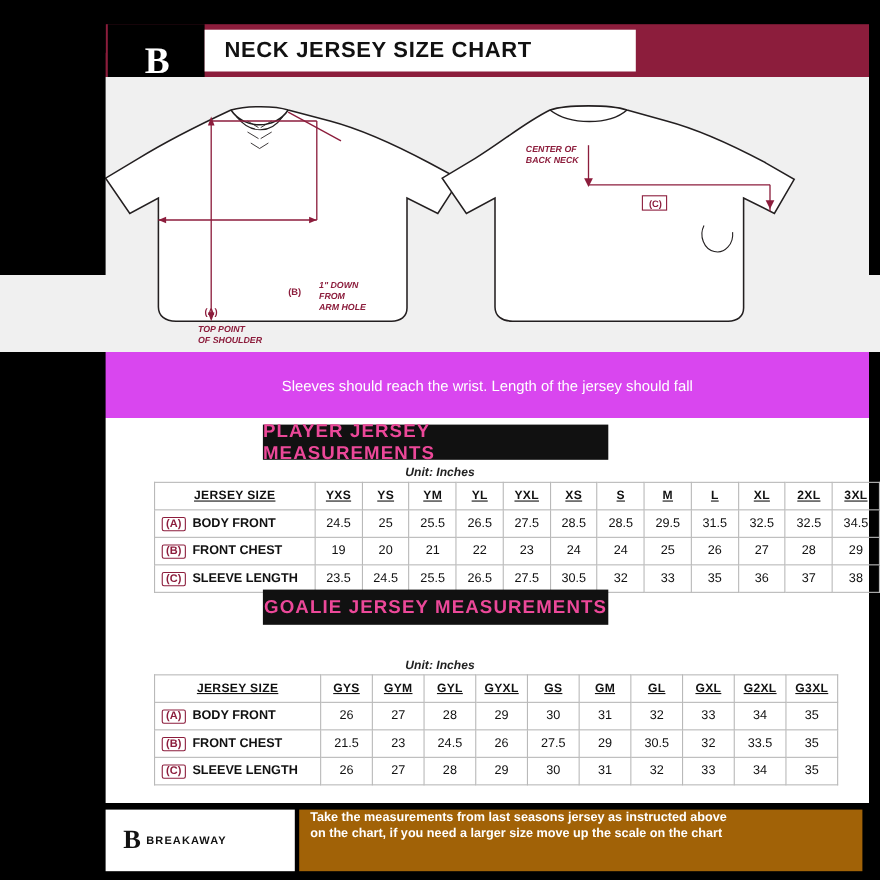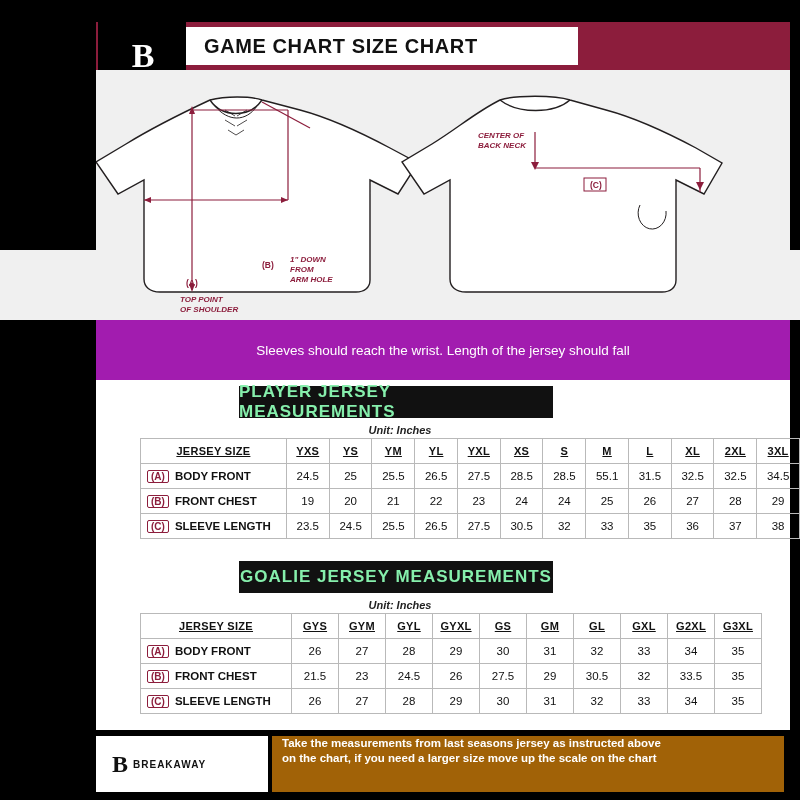--- a/index.html
+++ b/index.html
@@ -16,33 +16,33 @@
   .title-plate{position:absolute;left:186px;top:27px;width:392px;height:38px;background:#fff;
                display:flex;align-items:center;}
   .title-plate span{margin-left:18px;font-size:20px;font-weight:bold;letter-spacing:.6px;color:#111;}
 
   
   .illo{position:absolute;left:0;top:70px;width:800px;height:250px;background:#f0f0f0;}
   .illo-left{position:absolute;left:0;top:0;width:96px;height:250px;background:#000;}
   .illo-right{position:absolute;right:0;top:0;width:10px;height:250px;background:#000;}
 
   
-  .note{position:absolute;left:96px;top:320px;width:694px;height:60px;background:#a21caf;
+  .note{position:absolute;left:96px;top:320px;width:694px;height:60px;background:#d946ef;
         color:#fff;display:flex;flex-direction:column;align-items:center;justify-content:center;
         font-size:13.5px;line-height:19px;text-align:center;}
   .note-side-l{position:absolute;left:0;top:320px;width:96px;height:60px;background:#000;}
   .note-side-r{position:absolute;left:790px;top:320px;width:10px;height:60px;background:#000;}
 
   
   .body-bg{position:absolute;left:0;top:380px;width:800px;height:350px;background:#f2f2f2;}
   .body-left{position:absolute;left:0;top:380px;width:96px;height:350px;background:#000;}
   .body-right{position:absolute;left:790px;top:380px;width:10px;height:350px;background:#000;}
   .white-panel{position:absolute;left:96px;top:380px;width:694px;height:350px;background:#fff;}
 
-  .sec-title{position:absolute;background:#111;color:#86efac;height:32px;display:flex;
+  .sec-title{position:absolute;background:#111;color:#ec4899;height:32px;display:flex;
              align-items:center;justify-content:center;font-size:17px;font-weight:bold;letter-spacing:1px;}
   .unit{position:absolute;width:100%;text-align:center;font-size:11px;font-style:italic;font-weight:bold;color:#222;}
 
   table.meas{position:absolute;border-collapse:collapse;font-size:11.5px;color:#111;}
   table.meas td{border:1px solid #b9b9b9;padding:0 6px;height:24px;white-space:nowrap;}
   table.meas tr.head td{font-weight:bold;text-align:center;font-size:11px;letter-spacing:.3px;text-decoration:underline;}
   td.rowlab{text-align:left;font-weight:bold;font-size:11.5px;margin-top:45px;}
   td.val{text-align:center;width:34px;}
   .tag{display:inline-block;border:1px solid #8c1d3c;color:#8c1d3c;font-weight:bold;
        font-size:10px;padding:0 3px;margin-right:6px;border-radius:2px;}
@@ -69,21 +69,21 @@
 
   <div class="topbar"></div>
   <div class="header"></div>
   <div class="header-left"></div>
 
   <div class="logo-box">
     <span class="logo-glyph">B</span>
   </div>
 
   <div class="title-plate">
-    <span>GAME CHART SIZE CHART</span>
+    <span>NECK JERSEY SIZE CHART</span>
   </div>
 
   <div class="illo">
     <svg width="800" height="250" viewBox="0 0 800 250">
 
       <g fill="#fff" stroke="#231f20" stroke-width="1.4">
         <path d="M210,30 C225,26 250,26 262,30 L300,40 C330,48 360,62 390,78 L418,93
                  L398,124 L370,110 L370,210 C370,218 364,222 356,222
                  L160,222 C150,222 144,217 144,209 L144,110 L118,124 L96,92
                  L126,74 C152,58 180,44 210,30 Z"></path>
@@ -178,21 +178,21 @@
         </tr>
         <tr>
           <td class="rowlab"><span class="tag">(A)</span>BODY FRONT</td>
           <td class="val">24.5</td>
           <td class="val">25</td>
           <td class="val">25.5</td>
           <td class="val">26.5</td>
           <td class="val">27.5</td>
           <td class="val">28.5</td>
           <td class="val">28.5</td>
-          <td class="val">55.1</td>
+          <td class="val">29.5</td>
           <td class="val">31.5</td>
           <td class="val">32.5</td>
           <td class="val">32.5</td>
           <td class="val">34.5</td>
         </tr>
         <tr>
           <td class="rowlab"><span class="tag">(B)</span>FRONT CHEST</td>
           <td class="val">19</td>
           <td class="val">20</td>
           <td class="val">21</td>
@@ -217,21 +217,21 @@
           <td class="val">32</td>
           <td class="val">33</td>
           <td class="val">35</td>
           <td class="val">36</td>
           <td class="val">37</td>
           <td class="val">38</td>
         </tr>
       </tbody>
   </table>
 
-  <div class="sec-title" style="left:239px;top:561px;width:314px;">GOALIE JERSEY MEASUREMENTS</div>
+  <div class="sec-title" style="left:239px;top:536px;width:314px;">GOALIE JERSEY MEASUREMENTS</div>
   <div class="unit" style="left:0;top:599px;">Unit: Inches</div>
 
   <table class="meas" style="left:140px;top:613px;">
     <tbody id="goalie-body">
         <tr class="head">
           <td class="sizehdr" style="width: 138px;">JERSEY SIZE</td>
           <td class="val">GYS</td>
           <td class="val">GYM</td>
           <td class="val">GYL</td>
           <td class="val">GYXL</td>

